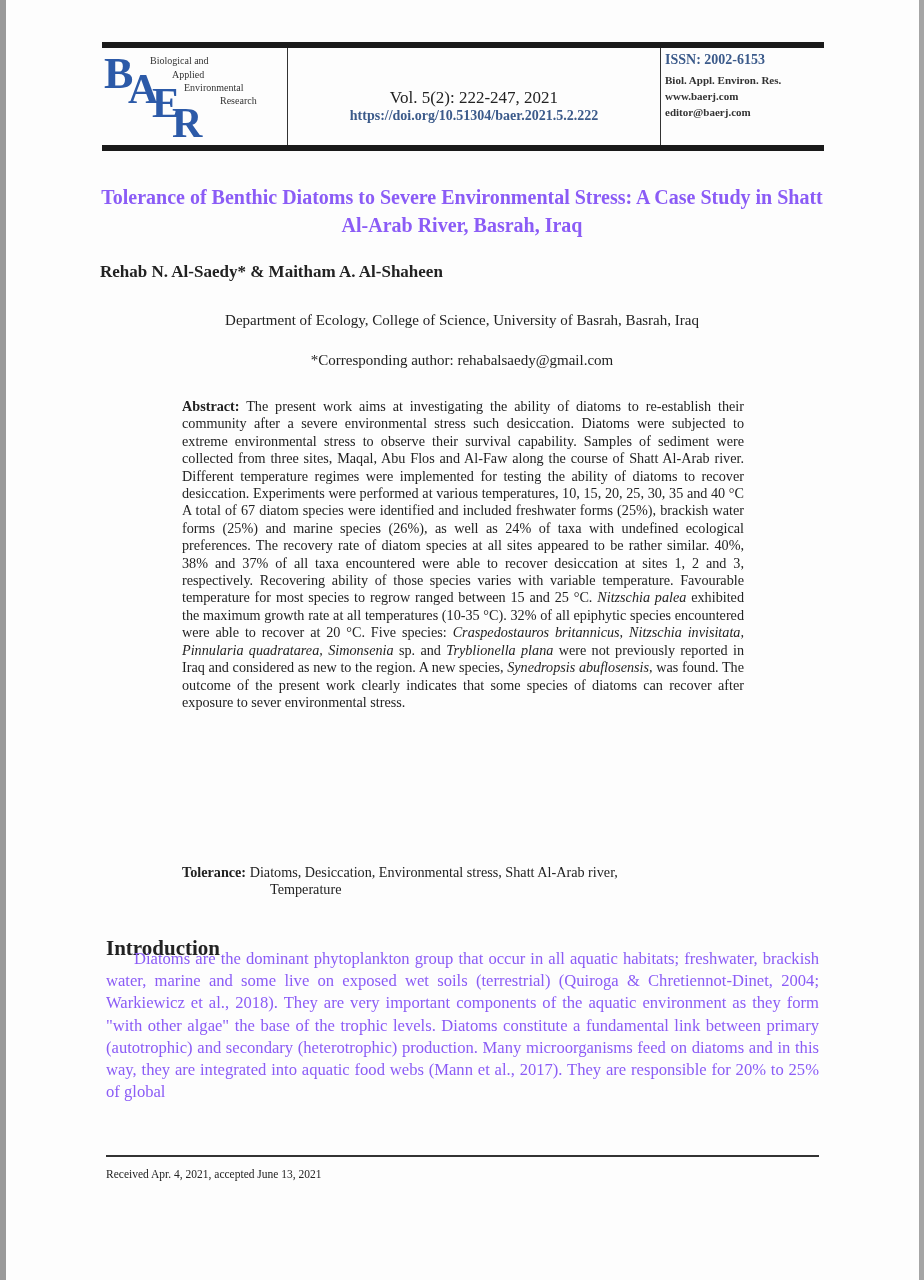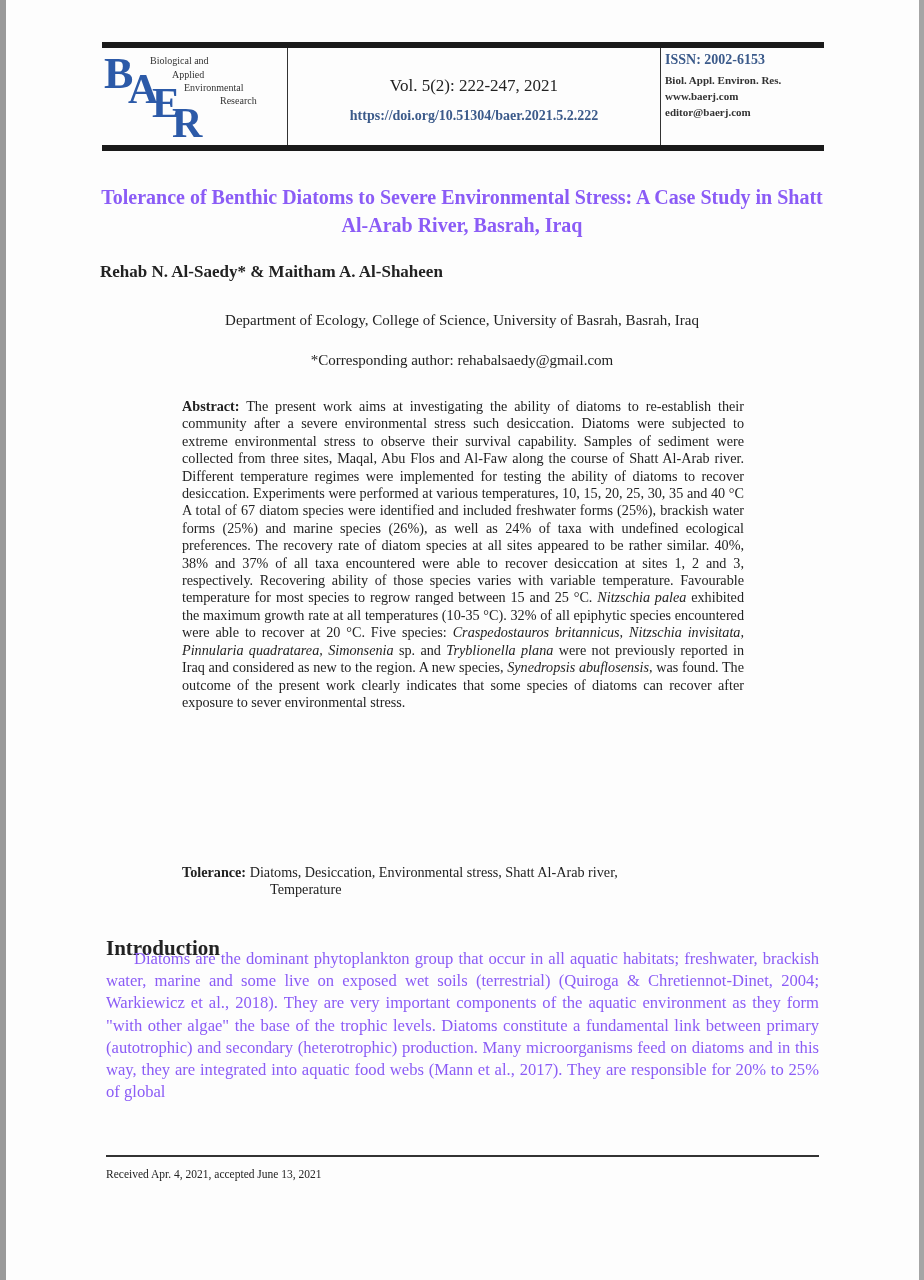--- a/index.html
+++ b/index.html
@@ -26,21 +26,21 @@
   .logo .a { left: 26px; top: 18px; font-size: 42px; }
   .logo .e { left: 50px; top: 32px; font-size: 42px; }
   .logo .r { left: 70px; top: 52px; font-size: 42px; }
   .logo .small { position: absolute; font-size: 10px; font-weight: normal; color: #333; line-height: 1; }
   .logo .s1 { left: 48px; top: 6px; }
   .logo .s2 { left: 70px; top: 20px; }
   .logo .s3 { left: 82px; top: 33px; }
   .logo .s4 { left: 118px; top: 46px; }
 
   .hcenter { position: absolute; left: 186px; top: 6px; width: 372px; height: 97px; text-align: center; }
-  .vol { position: absolute; left: 0; right: 0; top: 28px; font-size: 17px; color: #222; }
+  .vol { position: absolute; left: 0; right: 0; top: 40px; font-size: 17px; color: #222; }
   .doi { position: absolute; left: 0; right: 0; top: 60px; font-size: 14px; color: #3b5a8a; font-weight: bold; }
 
   .hright { position: absolute; left: 563px; top: 10px; width: 160px; }
   .issn { font-size: 14px; color: #3b5a8a; font-weight: bold; margin-bottom: 4px; }
   .hright .meta { font-size: 11px; font-weight: bold; color: #333; line-height: 16px; }
 
   
   .title { position: absolute; left: 100px; top: 183px; width: 724px; text-align: center; font-size: 20px; font-weight: bold; line-height: 28px; color: #8b5cf6; }
   .authors { position: absolute; left: 100px; top: 262px; width: 724px; font-size: 17px; font-weight: bold; color: #222; }
   .affil { position: absolute; left: 100px; top: 312px; width: 724px; text-align: center; font-size: 15px; color: #222; }

